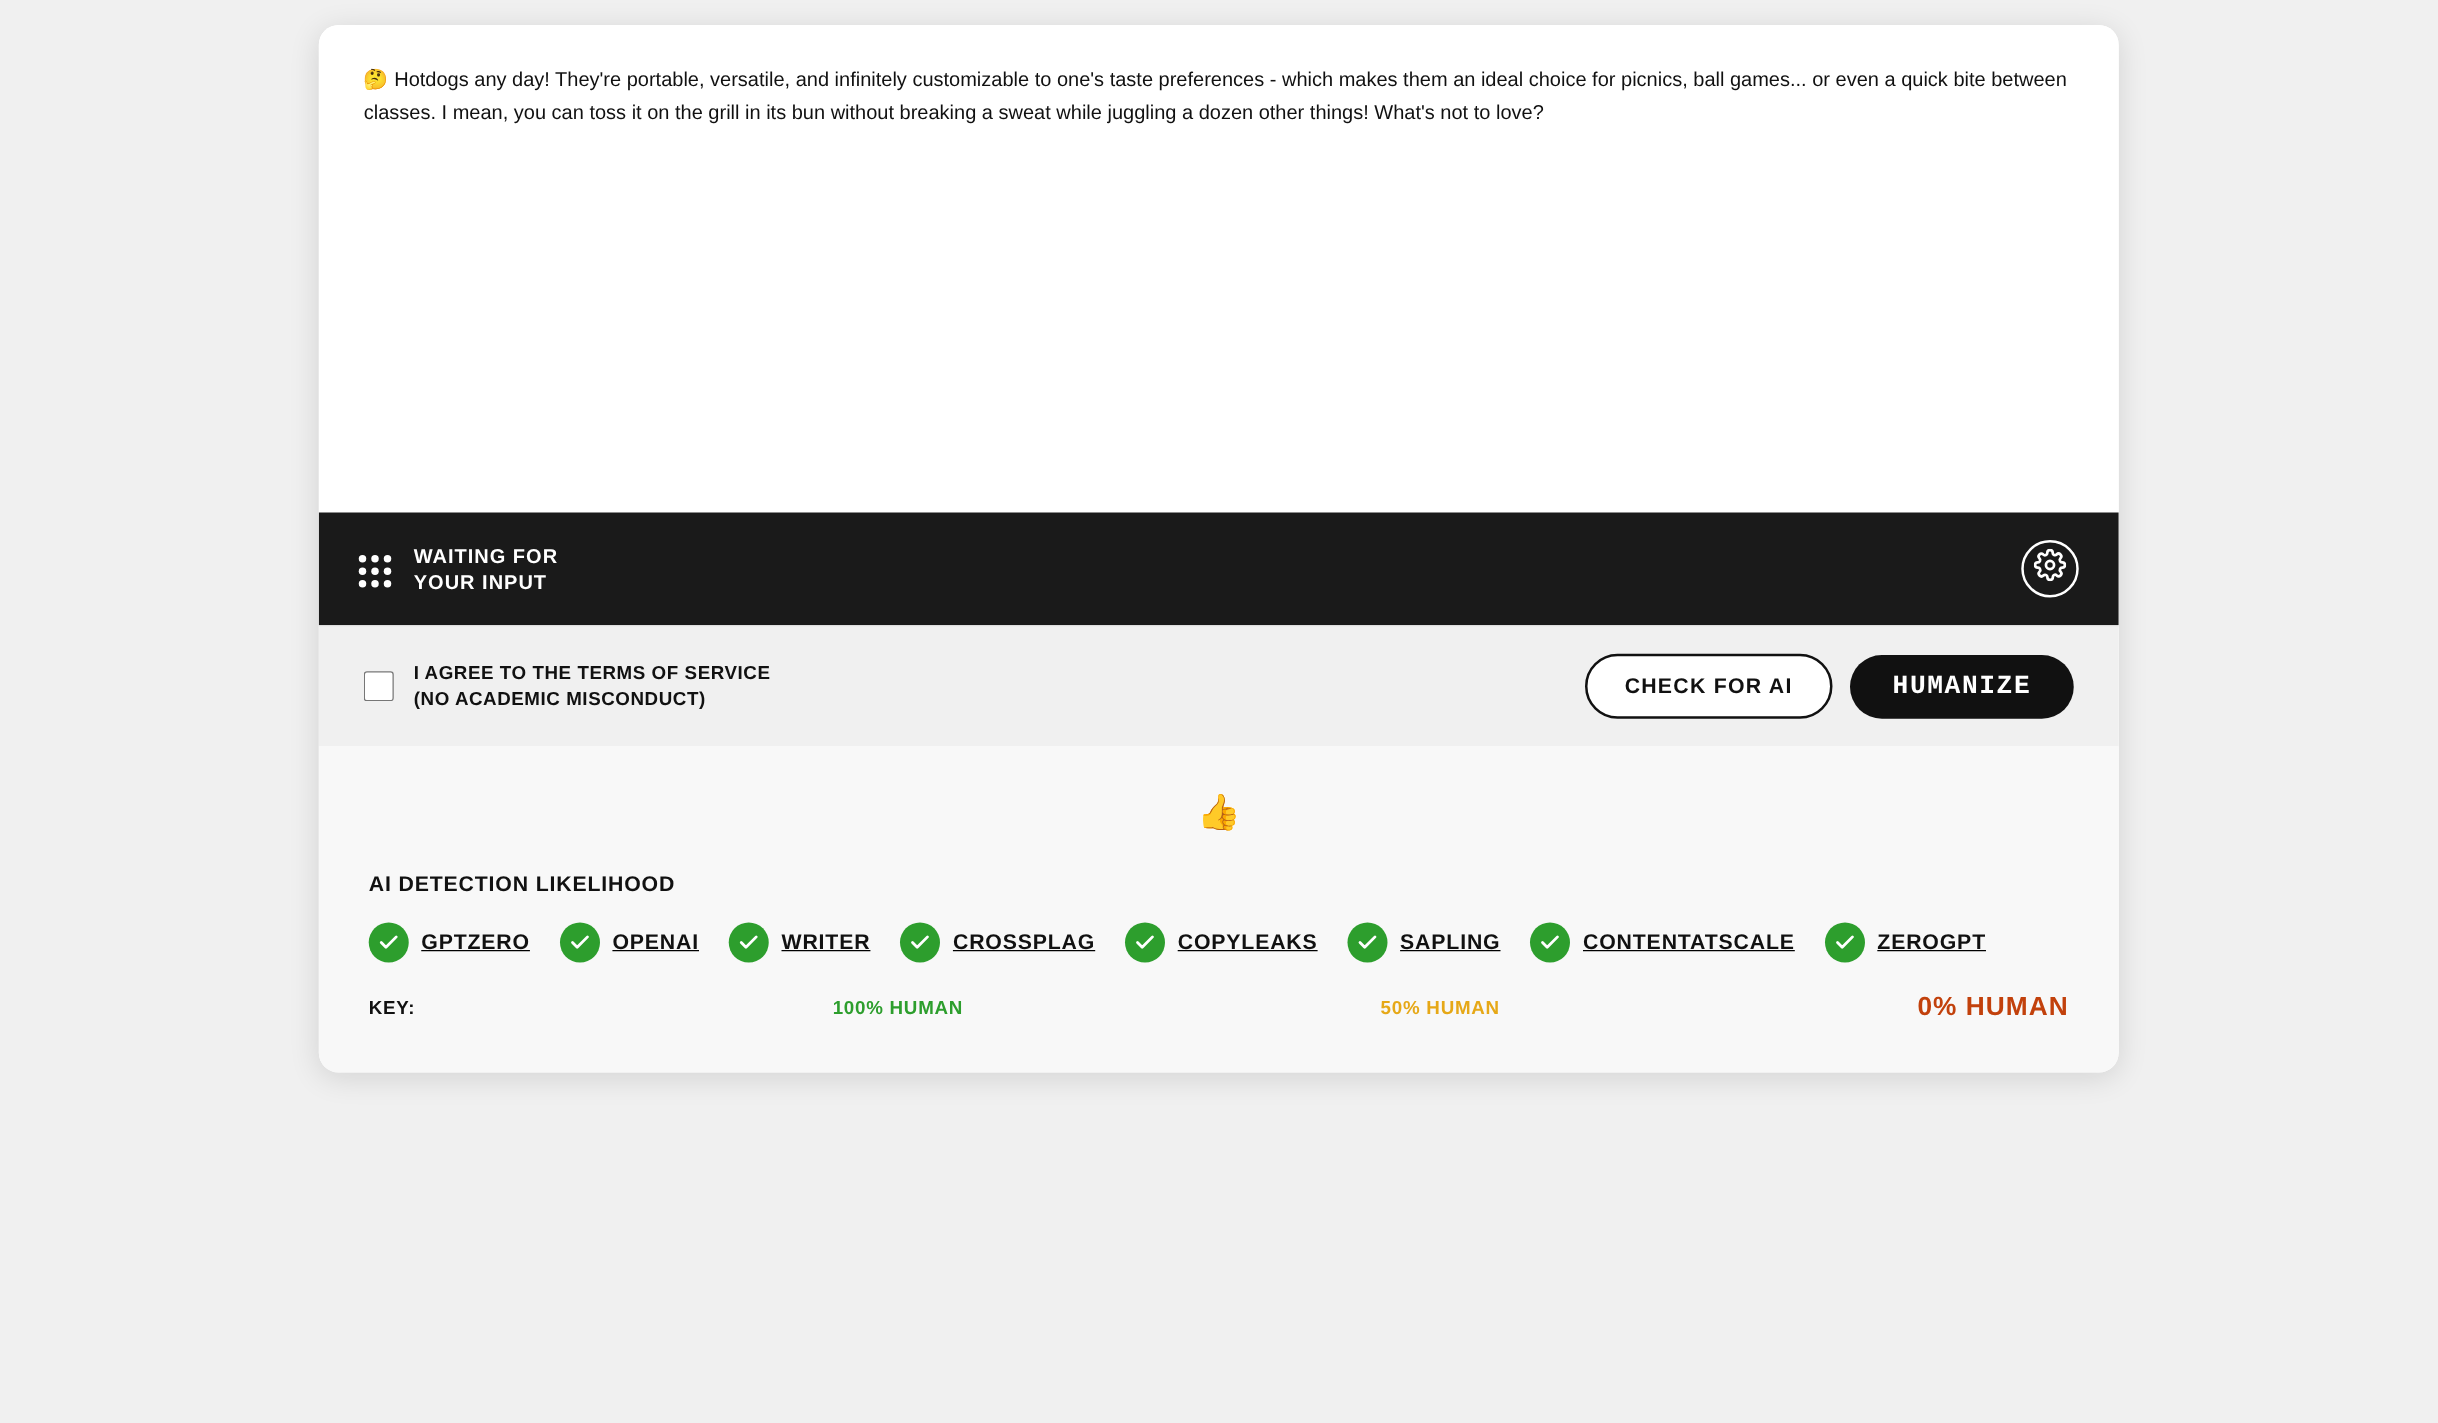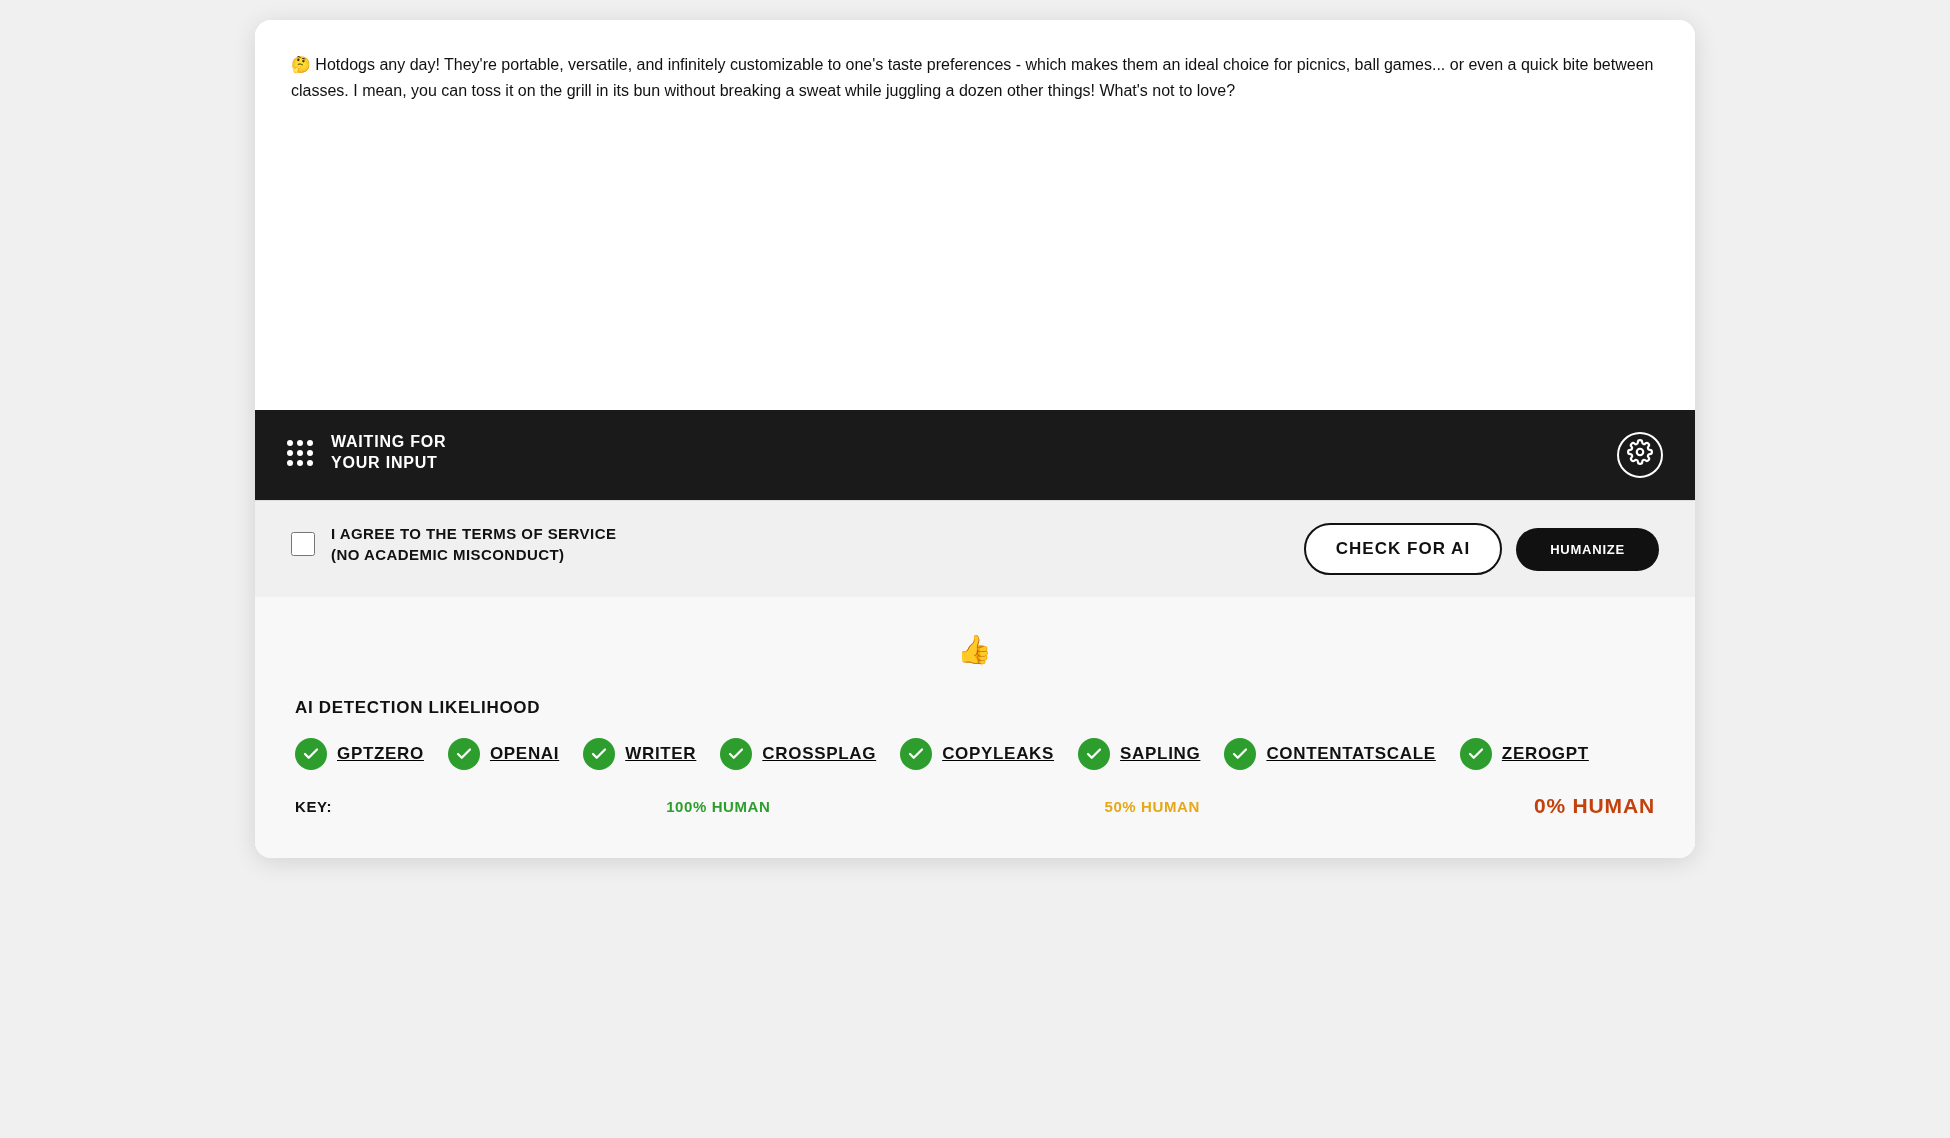--- a/index.html
+++ b/index.html
@@ -39,21 +39,21 @@
       font-size: 16px;
       line-height: 1.6;
       color: #111;
       font-weight: 400;
     }
 
     
     .status-bar {
       background: #1a1a1a;
       display: flex;
-      align-items: flex-start;
+      align-items: flex-end;
       justify-content: space-between;
       padding: 22px 32px;
       min-height: 72px;
     }
 
     .status-left {
       display: flex;
       align-items: center;
       gap: 18px;
     }
@@ -92,21 +92,21 @@
       justify-content: center;
       color: #fff;
       font-size: 22px;
     }
 
     
     .action-bar {
       background: #f0f0f0;
       padding: 22px 36px;
       display: flex;
-      align-items: flex-start;
+      align-items: center;
       justify-content: space-between;
       border-top: 1px solid #ddd;
     }
 
     .terms-left {
       display: flex;
       align-items: center;
       gap: 16px;
     }
 
@@ -147,25 +147,26 @@
       cursor: pointer;
       color: #111;
     }
 
     .btn-humanize {
       padding: 14px 34px;
       border-radius: 999px;
       border: none;
       background: #111;
       color: #fff;
-      font-size: 13px;
+      font-size: 21px;
       font-weight: 800;
       letter-spacing: 0.06em;
       text-transform: uppercase;
       cursor: pointer;
+      font-family: Liberation Mono, monospace;
     }
 
     
     .results-section {
       background: #f8f8f8;
       padding: 36px 36px 40px;
     }
 
     .human-status {
       text-align: center;

